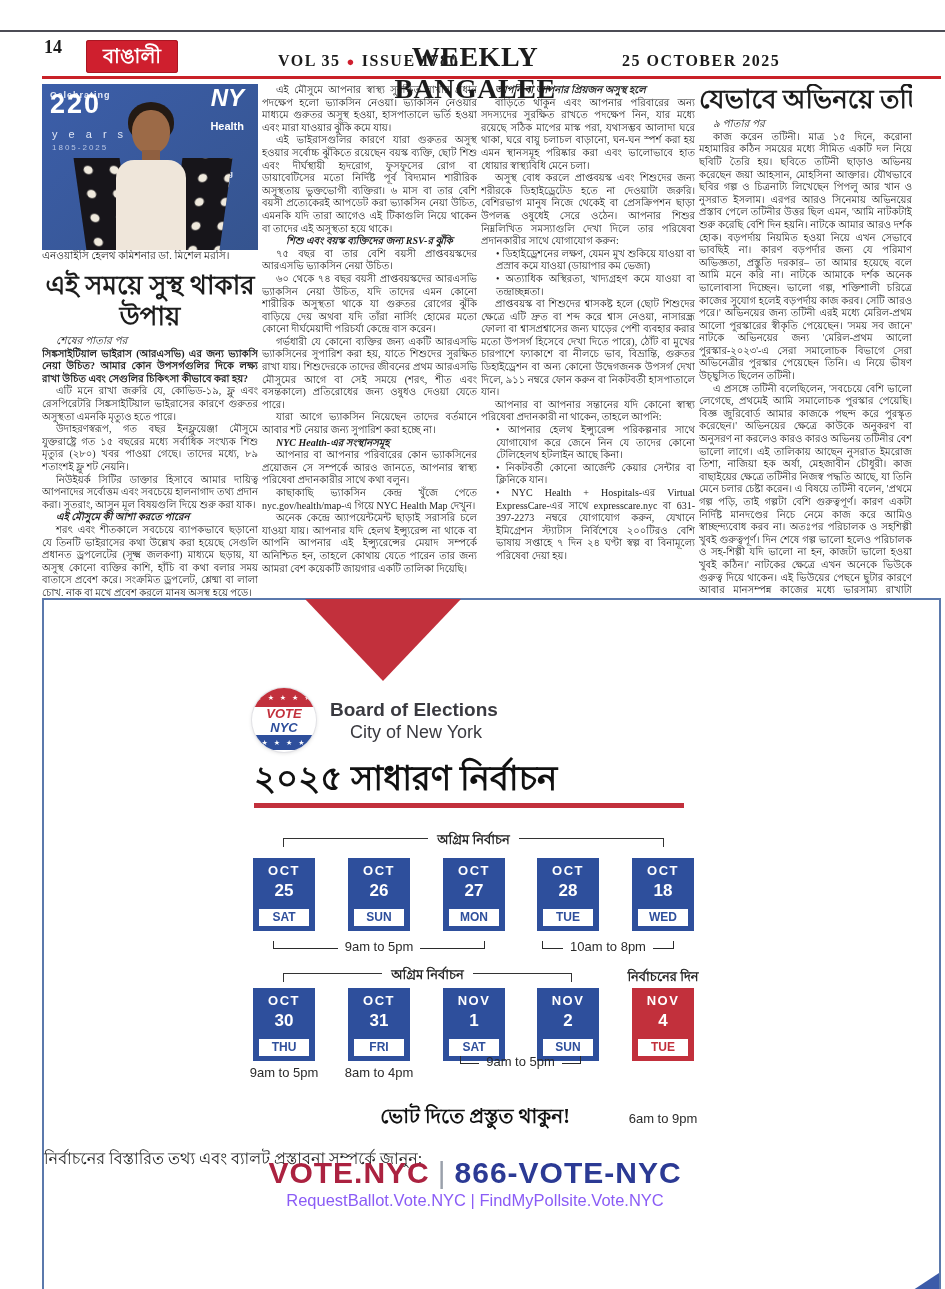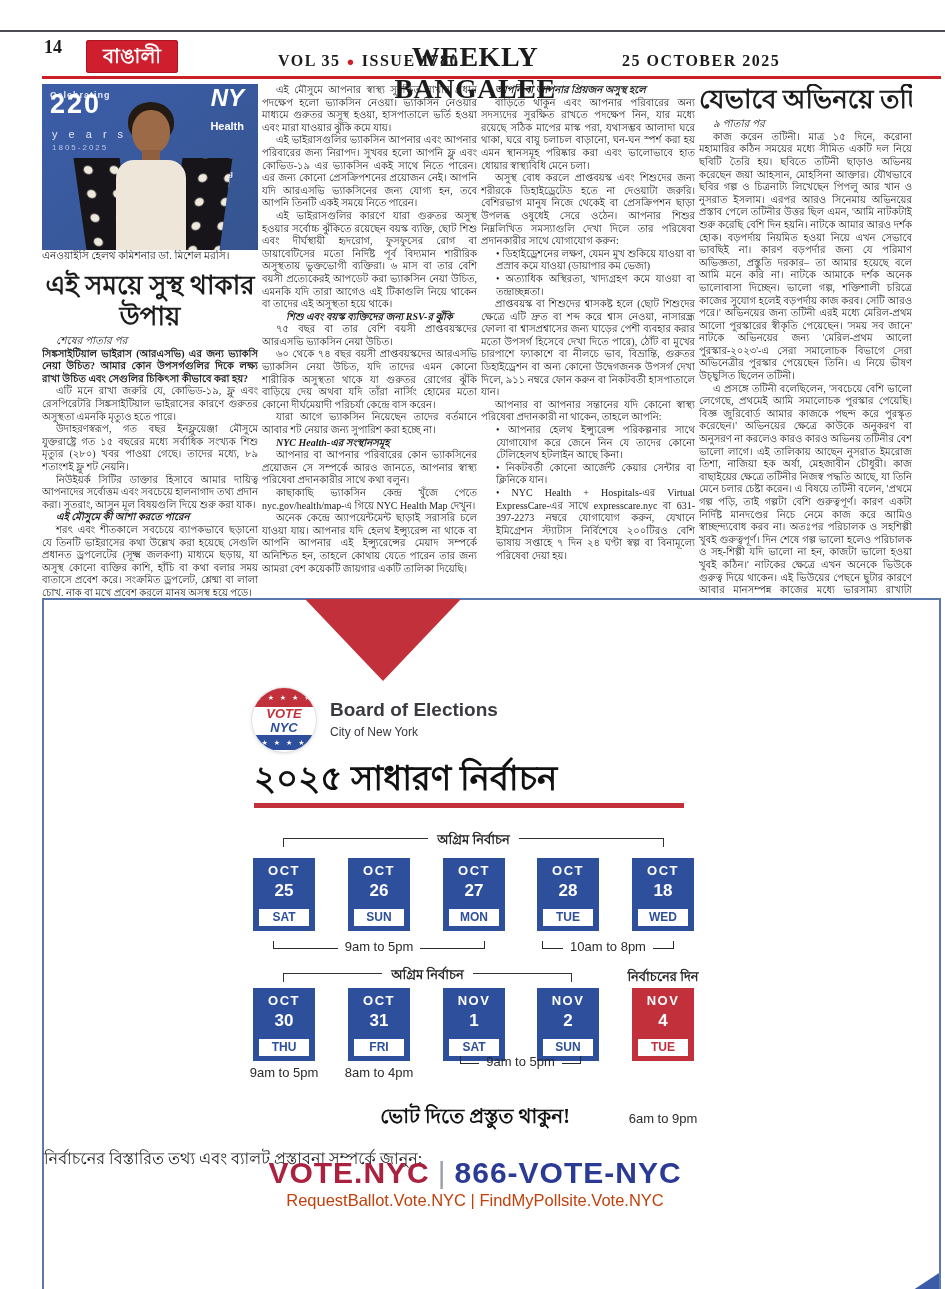--- a/index.html
+++ b/index.html
@@ -65,21 +65,21 @@
   .corner-r{right:0;bottom:0;width:240px;height:158px;clip-path:polygon(100% 0,100% 100%,0 100%);}
   .vote-logo{position:absolute;left:208px;top:88px;width:64px;height:64px;border-radius:50%;
       background:#fff;box-shadow:0 0 0 1px #e2e2e6, 0 1px 4px rgba(0,0,0,.15);overflow:hidden;text-align:center;}
   .vl-band{height:19px;font-size:7px;letter-spacing:2px;color:#fff;line-height:19px;}
   .vl-top{background:#c2303c;}
   .vl-bot{background:#2e4f9c;height:15px;line-height:15px;}
   .vl-vote{color:#c2303c;font-weight:800;font-size:13px;line-height:14px;font-style:italic;}
   .vl-nyc{color:#2e4f9c;font-weight:800;font-size:13px;line-height:14px;font-style:italic;}
   .org{position:absolute;left:286px;top:99px;color:#3a3a40;}
   .org1{font-size:19px;font-weight:bold;line-height:22px;}
-  .org2{font-size:12px;line-height:22px;}
+  .org2{font-size:18px;line-height:22px;margin-left:20px;}
   .ad-title{position:absolute;left:210px;top:152px;font-family:"Liberation Serif",serif;
       font-size:34px;font-weight:bold;color:#111;}
   .ad-title-bar{position:absolute;left:210px;top:203px;width:430px;height:5px;background:#c2303c;}
   .brk-row{position:absolute;display:flex;align-items:flex-start;font-size:13px;font-weight:bold;
       font-family:"Liberation Serif",serif;color:#222;}
   .bline{flex:1;height:8px;border-top:1.6px solid #333;margin-top:8px;}
   .bline.lt{border-left:1.6px solid #333;}
   .bline.rt{border-right:1.6px solid #333;}
   .brk-label{padding:0 9px;white-space:nowrap;}
   .cal-row{position:absolute;left:0;top:0;width:899px;height:74px;}
@@ -100,21 +100,21 @@
       color:#222;text-align:center;white-space:nowrap;}
   .ready-title{position:absolute;left:0;top:501px;width:862px;text-align:center;
       font-family:"Liberation Serif",serif;font-size:20px;font-weight:bold;color:#111;}
   .ready-sub{position:absolute;left:0;top:532px;width:862px;
       font-family:"Liberation Serif",serif;font-size:16px;color:#222;margin-top:14px;}
   .vote-line{position:absolute;left:0;top:556px;width:862px;text-align:center;
       font-size:30px;font-weight:800;letter-spacing:1px;}
   .vote-url{color:#ab2240;}
   .vote-sep{color:#9aa0ab;font-weight:400;padding:0 8px;}
   .vote-phone{color:#2b3a94;}
-  .ad-links{position:absolute;left:0;top:591px;width:862px;text-align:center;font-size:16.5px;color:#c2410c;}
+  .ad-links{position:absolute;left:0;top:591px;width:862px;text-align:center;font-size:16.5px;color:#8b5cf6;}
 </style>
 </head>
 <body>
 
 <div id="page">
 
   <div class="top-rule"></div>
   <div class="page-num">14</div>
   <div class="masthead-logo">বাঙালী</div>
   <div class="vol-line"><span>VOL 35</span><span class="vol-dot">●</span><span>ISSUE 1780</span></div>
@@ -147,25 +147,25 @@
     <p>এটি মনে রাখা জরুরি যে, কোভিড-১৯, ফ্লু এবং রেসপিরেটরি সিঙ্কসাইটিয়াল ভাইরাসের কারণে গুরুতর অসুস্থতা এমনকি মৃত্যুও হতে পারে।</p>
     <p>উদাহরণস্বরূপ, গত বছর ইনফ্লুয়েঞ্জা মৌসুমে যুক্তরাষ্ট্রে গত ১৫ বছরের মধ্যে সর্বাধিক সংখ্যক শিশু মৃত্যুর (২৮০) খবর পাওয়া গেছে। তাদের মধ্যে, ৮৯ শতাংশই ফ্লু শট নেয়নি।</p>
     <p>নিউইয়র্ক সিটির ডাক্তার হিসাবে আমার দায়িত্ব আপনাদের সর্বোত্তম এবং সবচেয়ে হালনাগাদ তথ্য প্রদান করা। সুতরাং, আসুন মূল বিষয়গুলি দিয়ে শুরু করা যাক।</p>
     <p class="subhead">এই মৌসুমে কী আশা করতে পারেন</p>
     <p>শরৎ এবং শীতকালে সবচেয়ে ব্যাপকভাবে ছড়ানো যে তিনটি ভাইরাসের কথা উল্লেখ করা হয়েছে সেগুলি প্রধানত ড্রপলেটের (সূক্ষ্ম জলকণা) মাধ্যমে ছড়ায়, যা অসুস্থ কোনো ব্যক্তির কাশি, হাঁচি বা কথা বলার সময় বাতাসে প্রবেশ করে। সংক্রমিত ড্রপলেট, শ্লেষ্মা বা লালা চোখ, নাক বা মুখে প্রবেশ করলে মানুষ অসুস্থ হয়ে পড়ে।</p>
 
   </div>
 
   <div class="col" id="col2">
     <p>এই মৌসুমে আপনার স্বাস্থ্য সুরক্ষিত রাখার প্রধান পদক্ষেপ হলো ভ্যাকসিন নেওয়া। ভ্যাকসিন নেওয়ার মাধ্যমে গুরুতর অসুস্থ হওয়া, হাসপাতালে ভর্তি হওয়া এবং মারা যাওয়ার ঝুঁকি কমে যায়।</p>
-    <p>এই ভাইরাসগুলির ভ্যাকসিন আপনার এবং আপনার পরিবারের জন্য নিরাপদ। সুখবর হলো আপনি ফ্লু এবং কোভিড-১৯ এর ভ্যাকসিন একই সাথে নিতে পারেন। এর জন্য কোনো প্রেসক্রিপশনের প্রয়োজন নেই। আপনি যদি আরএসভি ভ্যাকসিনের জন্য যোগ্য হন, তবে আপনি তিনটি একই সময়ে নিতে পারেন।</p>
     <p>এই ভাইরাসগুলির কারণে যারা গুরুতর অসুস্থ হওয়ার সর্বোচ্চ ঝুঁকিতে রয়েছেন বয়স্ক ব্যক্তি, ছোট শিশু এবং দীর্ঘস্থায়ী হৃদরোগ, ফুসফুসের রোগ বা ডায়াবেটিসের মতো নির্দিষ্ট পূর্ব বিদ্যমান শারীরিক অসুস্থতায় ভুক্তভোগী ব্যক্তিরা। ৬ মাস বা তার বেশি বয়সী প্রত্যেকেরই আপডেট করা ভ্যাকসিন নেয়া উচিত, এমনকি যদি তারা আগেও এই টিকাগুলি নিয়ে থাকেন বা তাদের এই অসুস্থতা হয়ে থাকে।</p>
     <p class="subhead center">শিশু এবং বয়স্ক ব্যক্তিদের জন্য RSV-র ঝুঁকি</p>
     <p>৭৫ বছর বা তার বেশি বয়সী প্রাপ্তবয়স্কদের আরএসভি ভ্যাকসিন নেয়া উচিত।</p>
     <p>৬০ থেকে ৭৪ বছর বয়সী প্রাপ্তবয়স্কদের আরএসভি ভ্যাকসিন নেয়া উচিত, যদি তাদের এমন কোনো শারীরিক অসুস্থতা থাকে যা গুরুতর রোগের ঝুঁকি বাড়িয়ে দেয় অথবা যদি তাঁরা নার্সিং হোমের মতো কোনো দীর্ঘমেয়াদী পরিচর্যা কেন্দ্রে বাস করেন।</p>
+    <p>গর্ভধারী যে কোনো ব্যক্তির জন্য একটি আরএসভি ভ্যাকসিনের সুপারিশ করা হয়, যাতে শিশুদের সুরক্ষিত রাখা যায়। শিশুদেরকে তাদের জীবনের প্রথম আরএসভি মৌসুমের আগে বা সেই সময়ে (শরৎ, শীত এবং বসন্তকালে) প্রতিরোধের জন্য ওষুধও দেওয়া যেতে পারে।</p>
     <p>যারা আগে ভ্যাকসিন নিয়েছেন তাদের বর্তমানে আবার শট নেয়ার জন্য সুপারিশ করা হচ্ছে না।</p>
     <p class="subhead">NYC Health-এর সংস্থানসমূহ</p>
     <p>আপনার বা আপনার পরিবারের কোন ভ্যাকসিনের প্রয়োজন সে সম্পর্কে আরও জানতে, আপনার স্বাস্থ্য পরিষেবা প্রদানকারীর সাথে কথা বলুন।</p>
     <p>কাছাকাছি ভ্যাকসিন কেন্দ্র খুঁজে পেতে nyc.gov/health/map-এ গিয়ে NYC Health Map দেখুন।</p>
     <p>অনেক কেন্দ্রে অ্যাপয়েন্টমেন্ট ছাড়াই সরাসরি চলে যাওয়া যায়। আপনার যদি হেলথ ইন্স্যুরেন্স না থাকে বা আপনি আপনার এই ইন্স্যুরেন্সের মেয়াদ সম্পর্কে অনিশ্চিত হন, তাহলে কোথায় যেতে পারেন তার জন্য আমরা বেশ কয়েকটি জায়গার একটি তালিকা দিয়েছি।</p>
   </div>
 
   <div class="col" id="col3">
     <p class="subhead">আপনি বা আপনার প্রিয়জন অসুস্থ হলে</p>
     <p>বাড়িতে থাকুন এবং আপনার পরিবারের অন্য সদস্যদের সুরক্ষিত রাখতে পদক্ষেপ নিন, যার মধ্যে রয়েছে সঠিক মাপের মাস্ক পরা, যথাসম্ভব আলাদা ঘরে থাকা, ঘরে বায়ু চলাচল বাড়ানো, ঘন-ঘন স্পর্শ করা হয় এমন স্থানসমূহ পরিষ্কার করা এবং ভালোভাবে হাত ধোয়ার স্বাস্থ্যবিধি মেনে চলা।</p>

